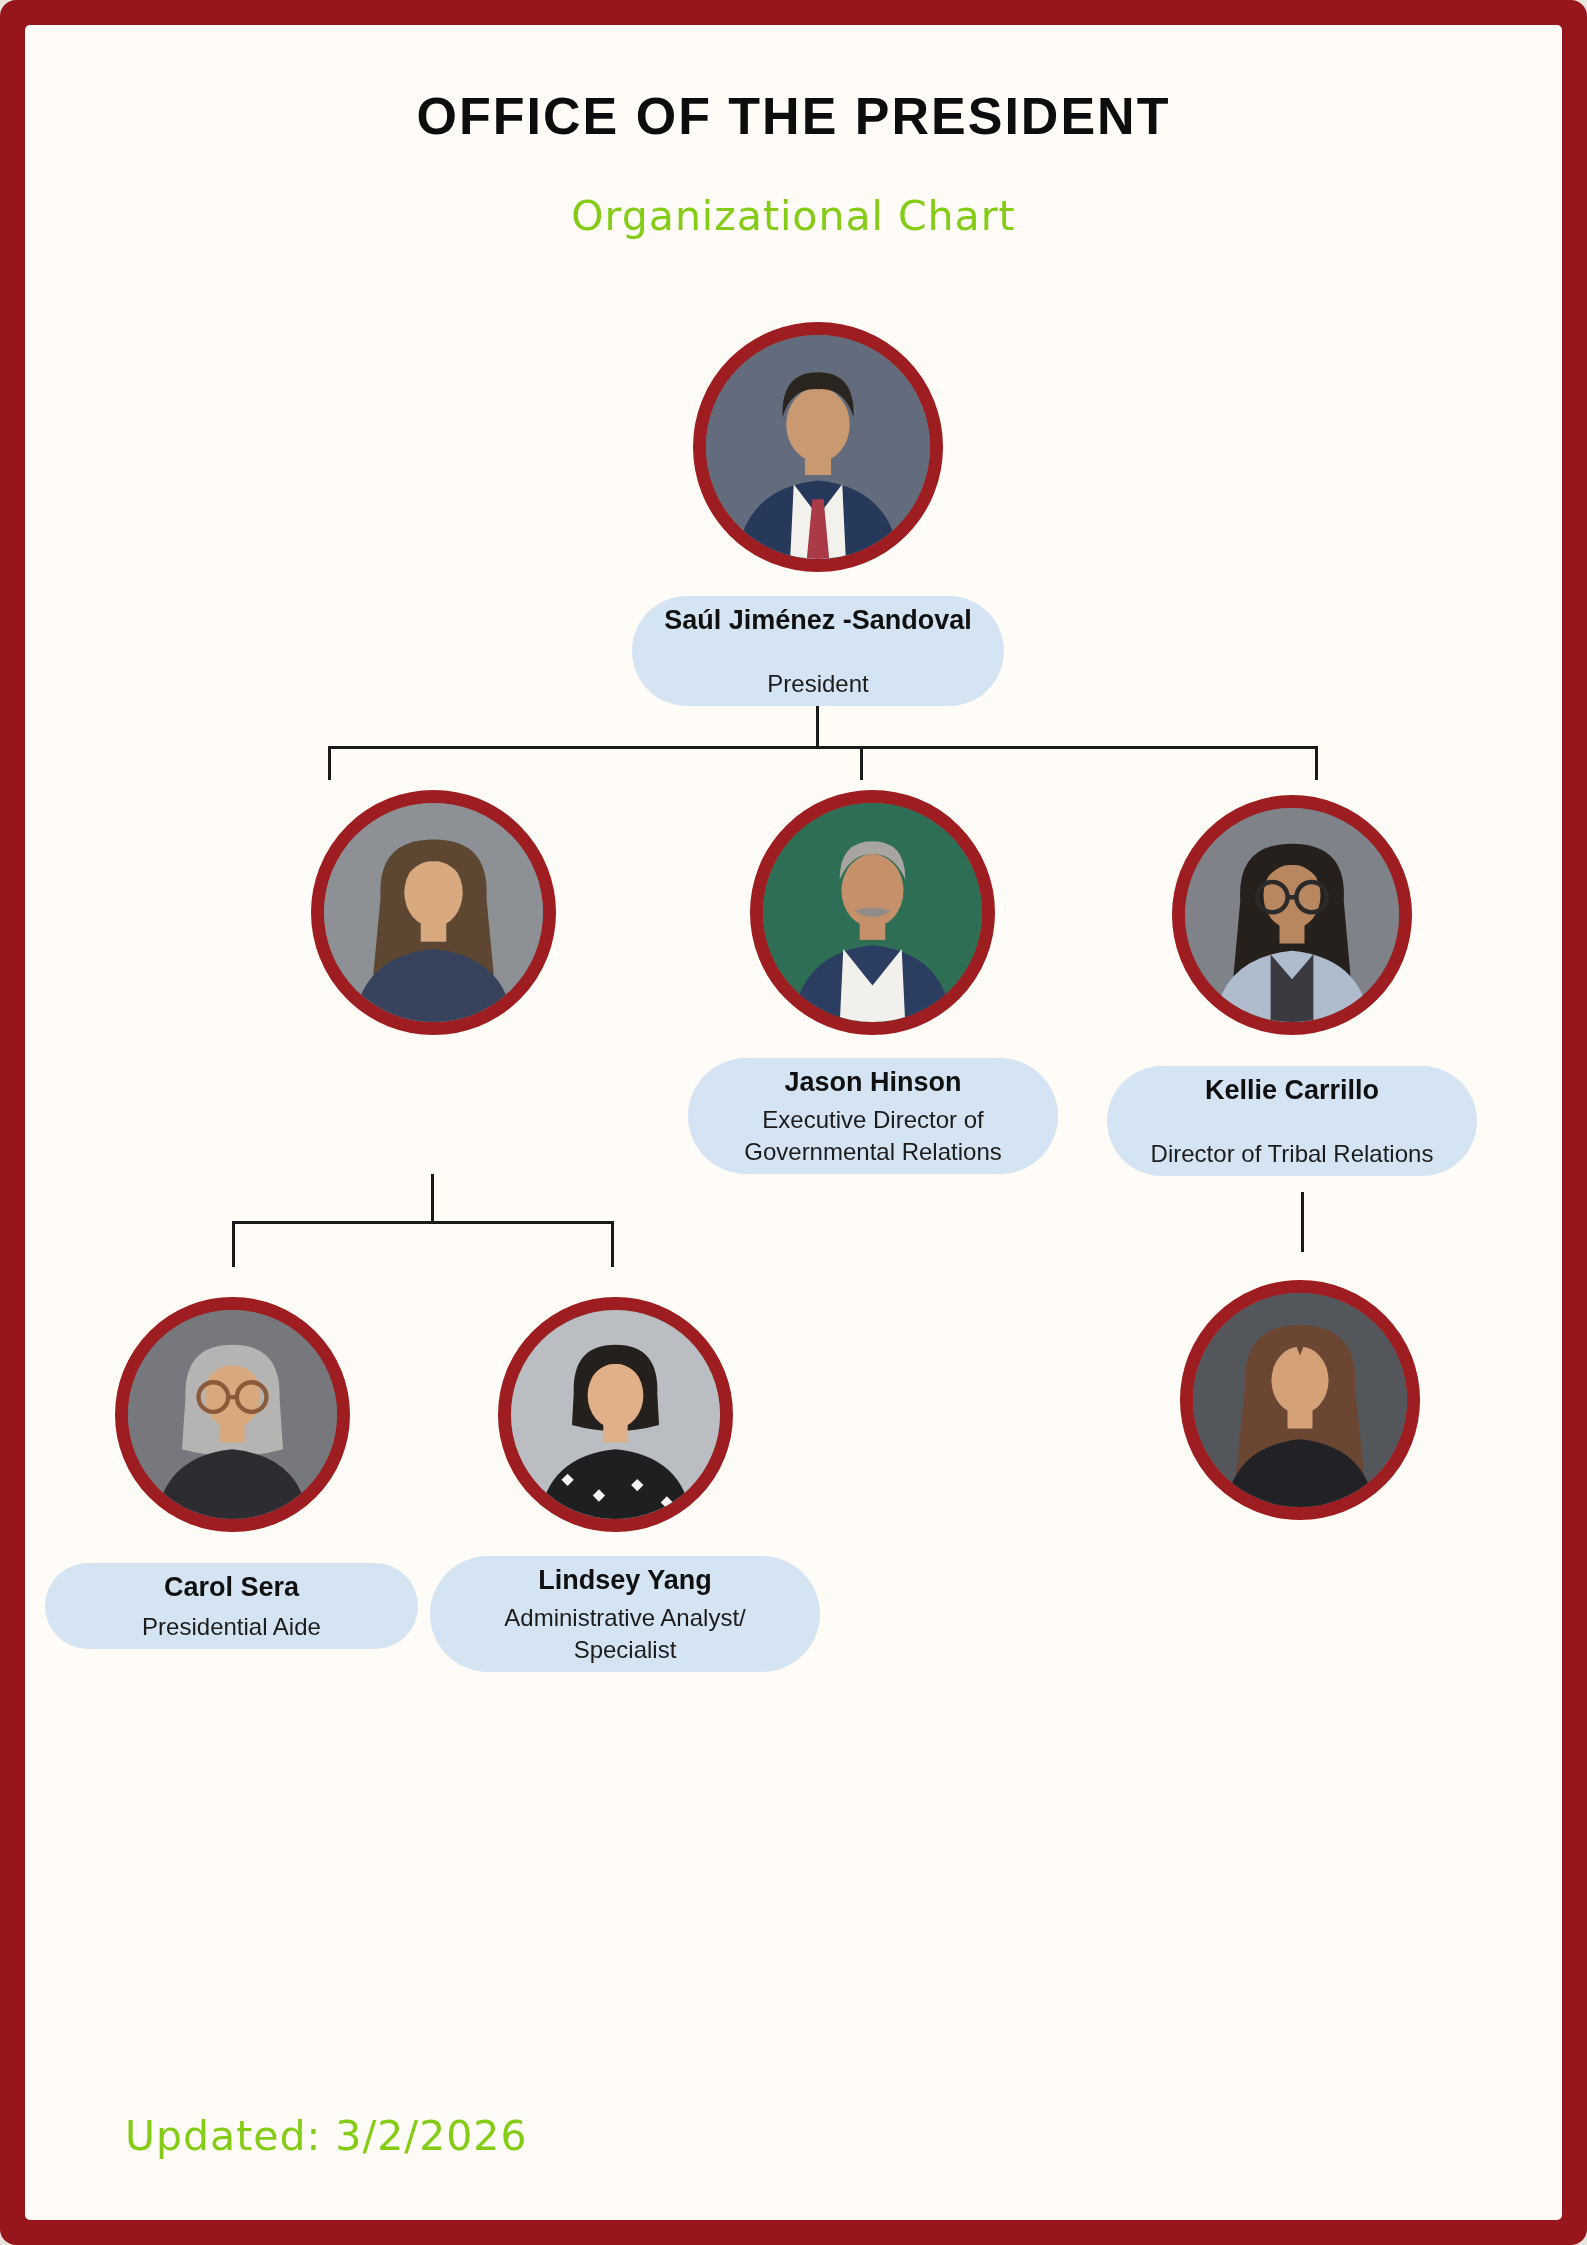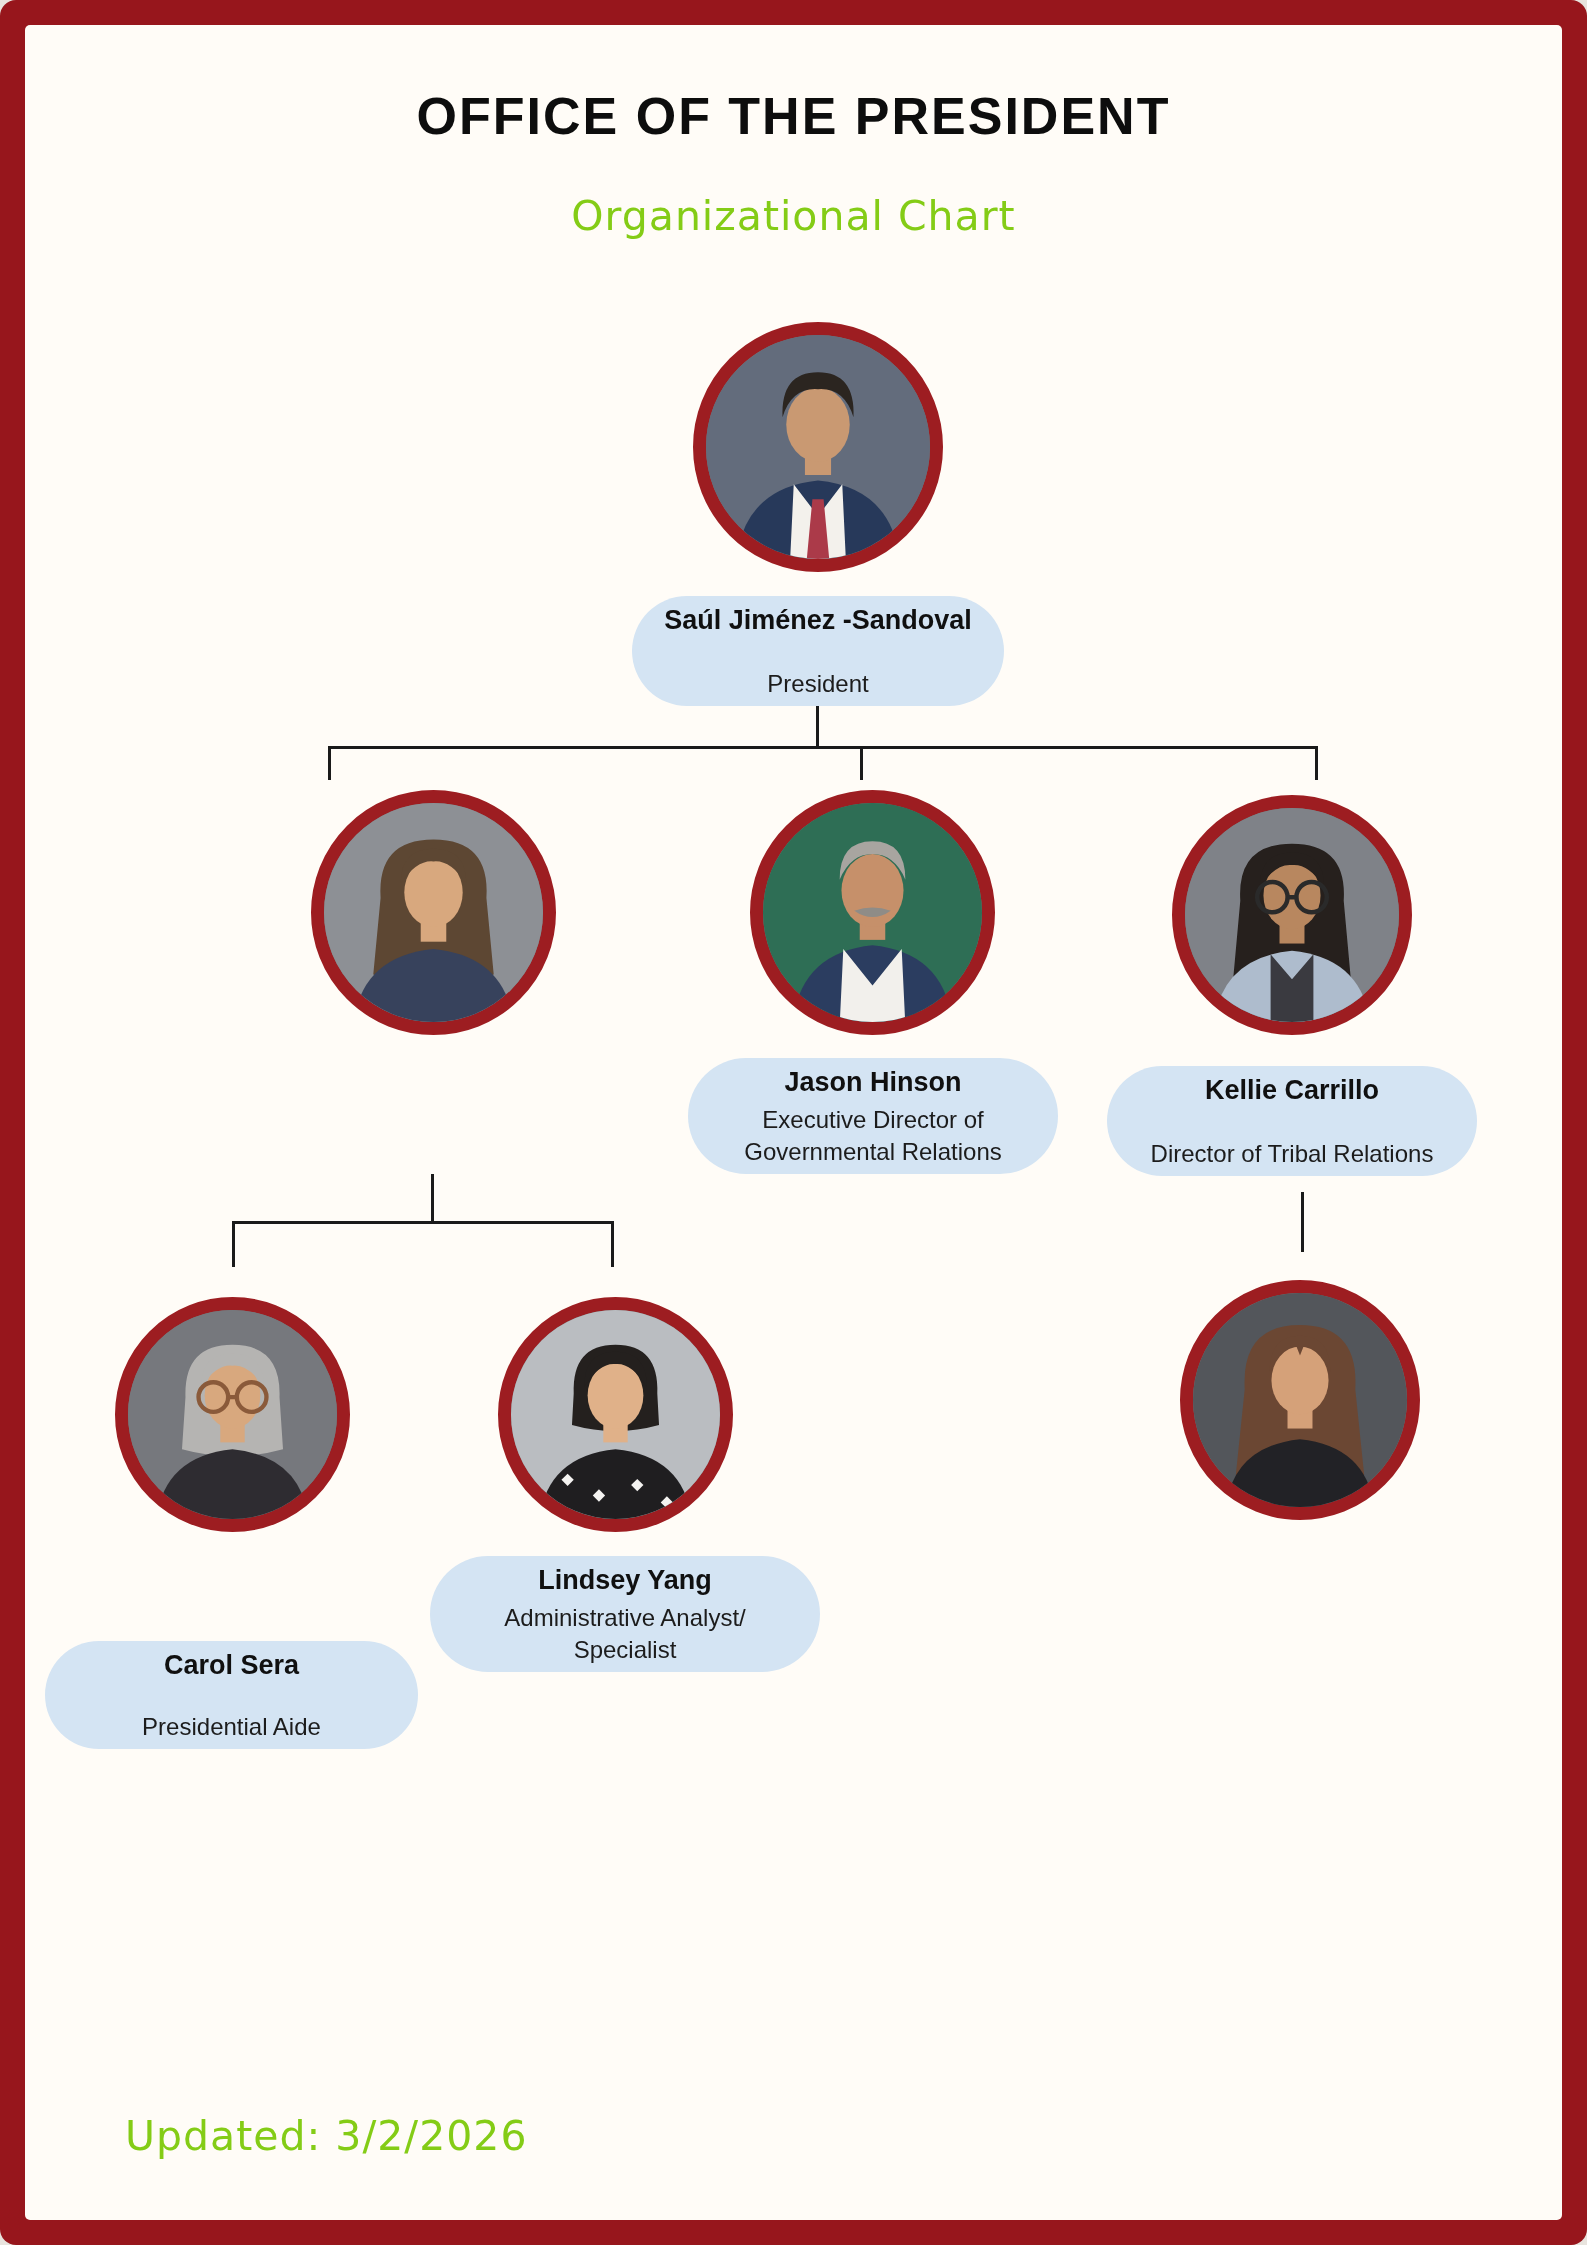--- a/index.html
+++ b/index.html
@@ -25,21 +25,21 @@
   .c6{left:1180px;top:1280px;width:214px;height:214px;}
 
   .pill{position:absolute;background:#d4e4f3;border-radius:999px;display:flex;flex-direction:column;
         align-items:center;justify-content:space-between;text-align:center;padding:6px 10px;box-sizing:border-box;}
   .pname{font-family:"Liberation Sans",sans-serif;font-weight:bold;font-size:27px;line-height:36px;color:#101010;}
   .prole{font-family:"Liberation Sans",sans-serif;font-size:24px;line-height:32px;color:#1c1c1c;white-space:pre-line;}
   .p0{left:632px;top:596px;width:372px;height:110px;}
   .p1{left:250px;top:1058px;width:370px;height:116px;}
   .p2{left:688px;top:1058px;width:370px;height:116px;}
   .p3{left:1107px;top:1066px;width:370px;height:110px;}
-  .p4{left:45px;top:1641px;width:373px;height:108px;}
+  .p4{left:45px;top:1563px;width:373px;height:86px;}
   .p5{left:430px;top:1556px;width:390px;height:116px;}
   .p6{left:1113px;top:1563px;width:375px;height:108px;}
 
   .line{position:absolute;background:#1a1a1a;}
 </style>
 </head>
 <body>
 
 <div class="page">
   <div class="canvas"></div>

